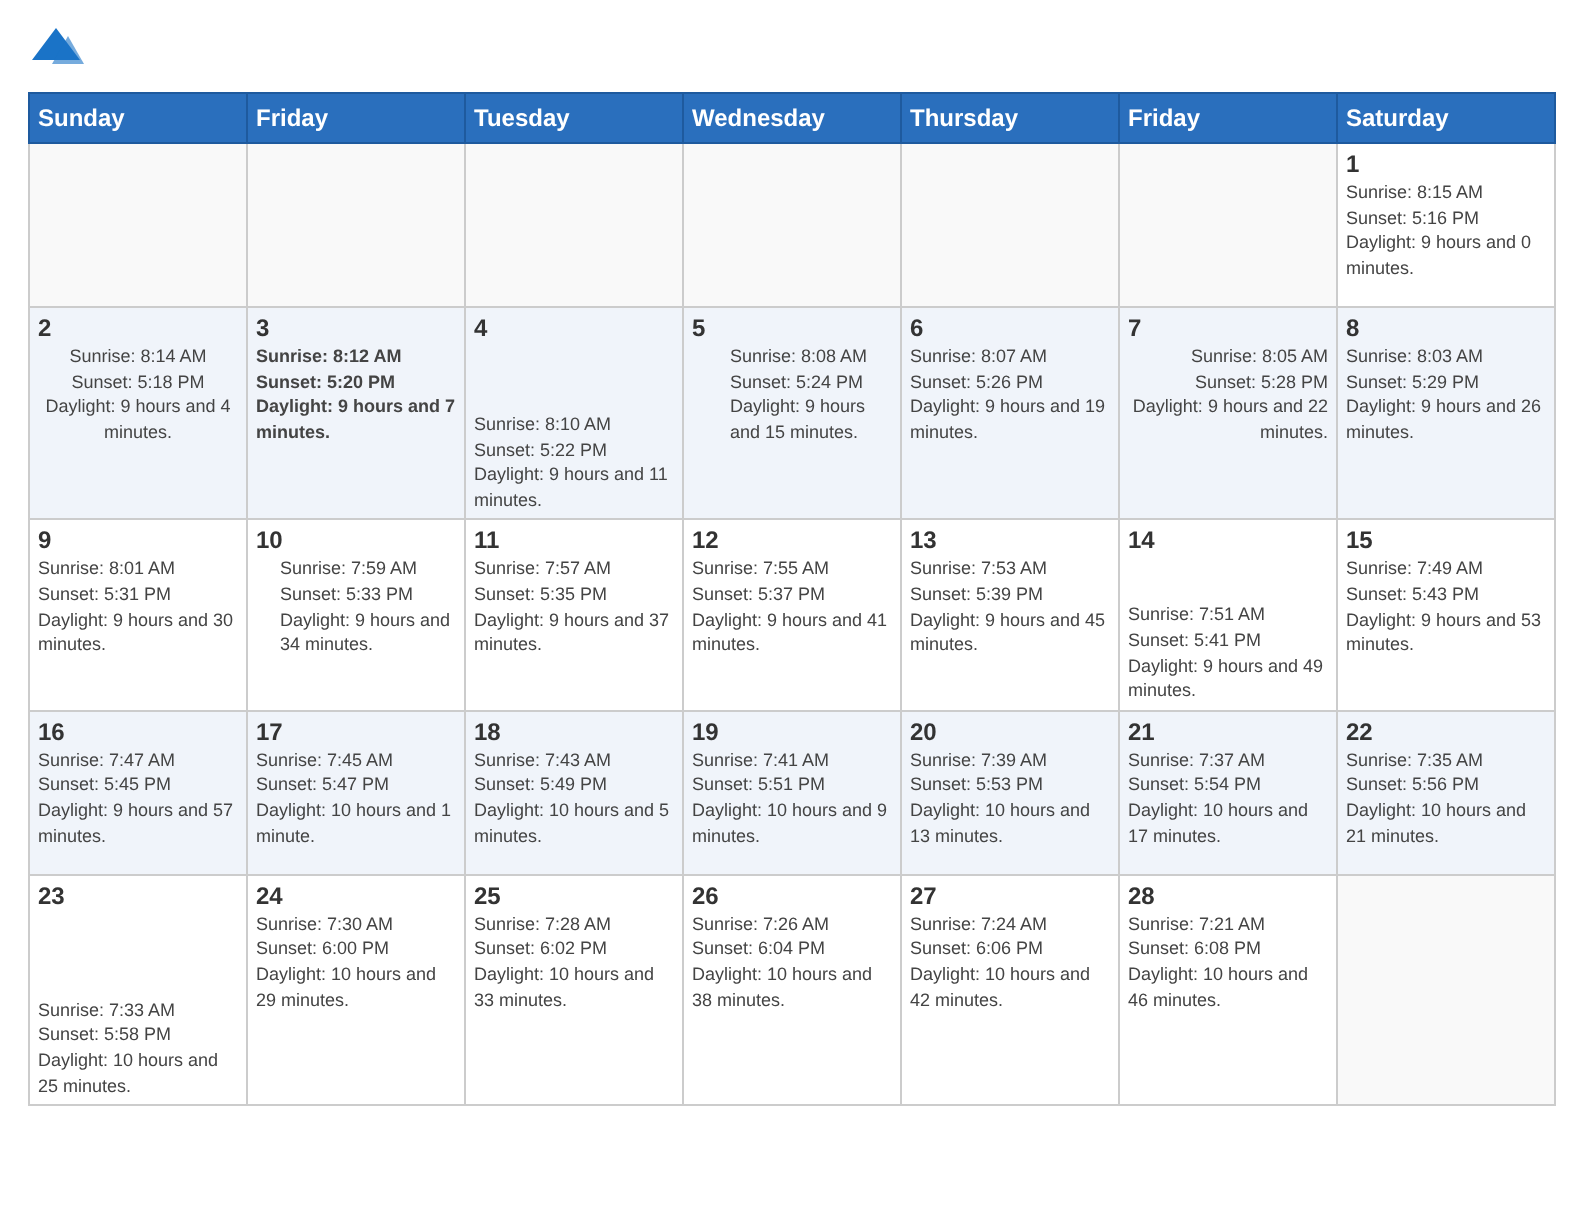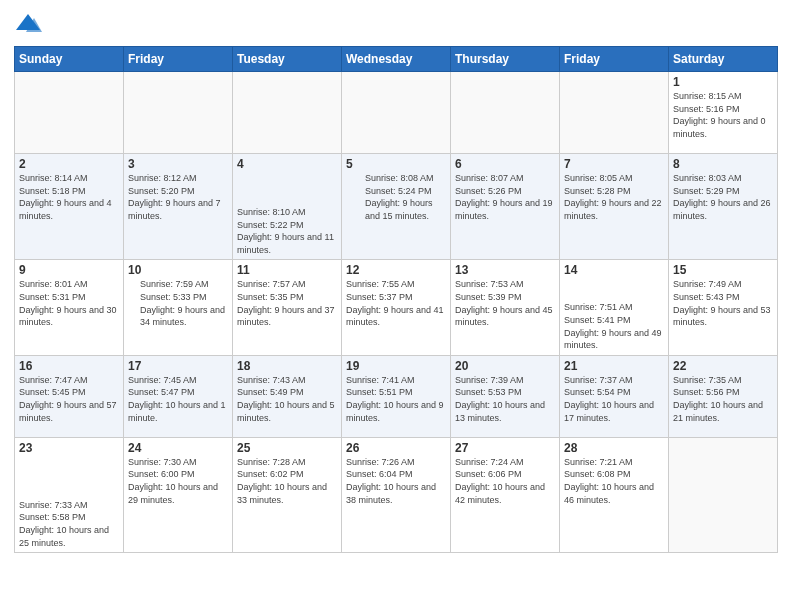--- a/index.html
+++ b/index.html
@@ -141,27 +141,27 @@
           <td>
             <span class="day-number">1</span>
             <div class="day-info" style="white-space: pre-line;">Sunrise: 8:15 AM
 Sunset: 5:16 PM
 Daylight: 9 hours and 0 minutes.</div>
           </td>
         </tr>
         <tr class="alt-row">
           <td>
             <span class="day-number">2</span>
-            <div class="day-info" style="white-space: pre-line;">Sunrise: 8:14 AM
+            <div class="day-info" style="white-space: pre-line; text-align: center;">Sunrise: 8:14 AM
 Sunset: 5:18 PM
 Daylight: 9 hours and 4 minutes.</div>
           </td>
           <td>
             <span class="day-number">3</span>
-            <div class="day-info" style="white-space: pre-line;">Sunrise: 8:12 AM
+            <div class="day-info" style="white-space: pre-line; font-weight: bold;">Sunrise: 8:12 AM
 Sunset: 5:20 PM
 Daylight: 9 hours and 7 minutes.</div>
           </td>
           <td>
             <span class="day-number">4</span>
             <div class="day-info" style="white-space: pre-line; margin-top: 35px;">Sunrise: 8:10 AM
 Sunset: 5:22 PM
 Daylight: 9 hours and 11 minutes.</div>
           </td>
           <td>
@@ -171,21 +171,21 @@
 Daylight: 9 hours and 15 minutes.</div>
           </td>
           <td>
             <span class="day-number">6</span>
             <div class="day-info" style="white-space: pre-line;">Sunrise: 8:07 AM
 Sunset: 5:26 PM
 Daylight: 9 hours and 19 minutes.</div>
           </td>
           <td>
             <span class="day-number">7</span>
-            <div class="day-info" style="white-space: pre-line;">Sunrise: 8:05 AM
+            <div class="day-info" style="white-space: pre-line; text-align: right;">Sunrise: 8:05 AM
 Sunset: 5:28 PM
 Daylight: 9 hours and 22 minutes.</div>
           </td>
           <td>
             <span class="day-number">8</span>
             <div class="day-info" style="white-space: pre-line;">Sunrise: 8:03 AM
 Sunset: 5:29 PM
 Daylight: 9 hours and 26 minutes.</div>
           </td>
         </tr>

